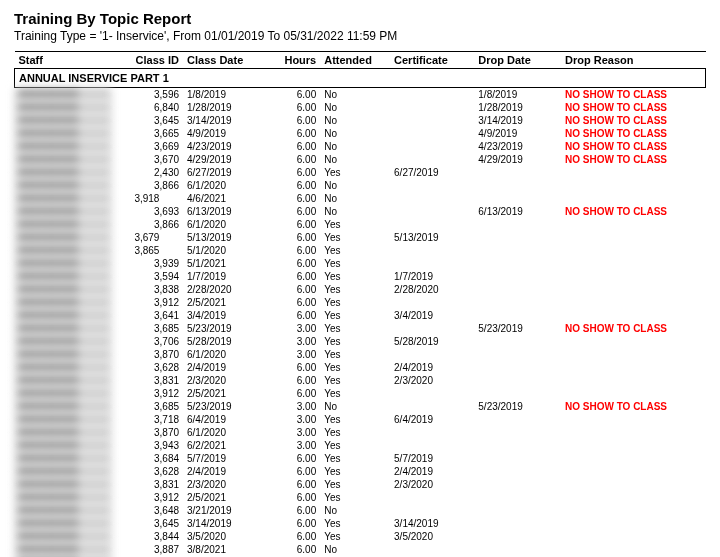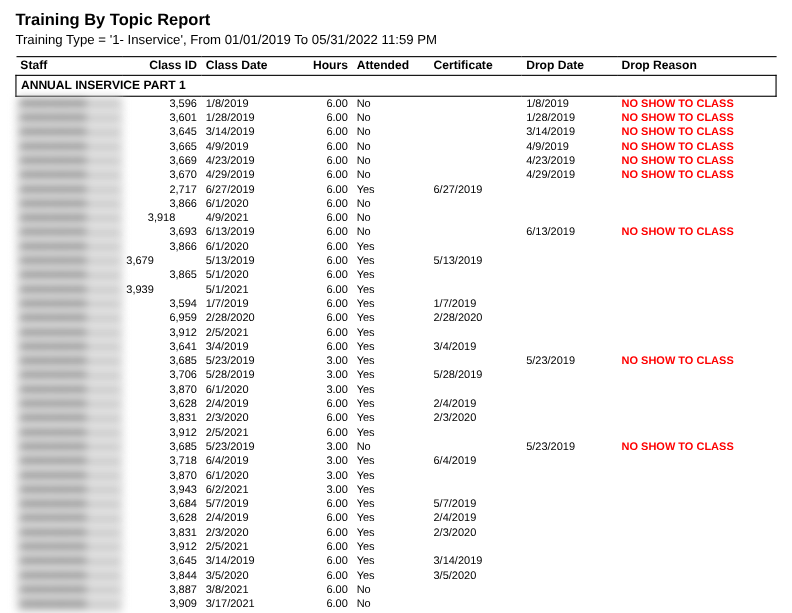--- a/index.html
+++ b/index.html
@@ -92,21 +92,21 @@
           <td style="text-align:right">3,596</td>
           <td>1/8/2019</td>
           <td style="text-align:right">6.00</td>
           <td>No</td>
           <td></td>
           <td>1/8/2019</td>
           <td class="no-show">NO SHOW TO CLASS</td>
         </tr>
         <tr>
           <td style="background: rgb(208, 208, 208); filter: blur(4px); width: 80px;">XXXXXXXXX</td>
-          <td style="text-align:right">3,601</td>
+          <td style="text-align:right">6,840</td>
           <td>1/28/2019</td>
           <td style="text-align:right">6.00</td>
           <td>No</td>
           <td></td>
           <td>1/28/2019</td>
           <td class="no-show">NO SHOW TO CLASS</td>
         </tr>
         <tr>
           <td style="background: rgb(208, 208, 208); filter: blur(4px); width: 80px;">XXXXXXXXX</td>
           <td style="text-align:right">3,645</td>
@@ -142,42 +142,42 @@
           <td style="text-align:right">3,670</td>
           <td>4/29/2019</td>
           <td style="text-align:right">6.00</td>
           <td>No</td>
           <td></td>
           <td>4/29/2019</td>
           <td class="no-show">NO SHOW TO CLASS</td>
         </tr>
         <tr>
           <td style="background: rgb(208, 208, 208); filter: blur(4px); width: 80px;">XXXXXXXXX</td>
-          <td style="text-align:right">2,717</td>
+          <td style="text-align:right">2,430</td>
           <td>6/27/2019</td>
           <td style="text-align:right">6.00</td>
           <td>Yes</td>
           <td>6/27/2019</td>
           <td></td>
           <td></td>
         </tr>
         <tr>
           <td style="background: rgb(208, 208, 208); filter: blur(4px); width: 80px;">XXXXXXXXX</td>
           <td style="text-align:right">3,866</td>
           <td>6/1/2020</td>
           <td style="text-align:right">6.00</td>
           <td>No</td>
           <td></td>
           <td></td>
           <td></td>
         </tr>
         <tr>
           <td style="background: rgb(208, 208, 208); filter: blur(4px); width: 80px;">XXXXXXXXX</td>
           <td style="text-align:center">3,918</td>
-          <td>4/9/2021</td>
+          <td>4/6/2021</td>
           <td style="text-align:right">6.00</td>
           <td>No</td>
           <td></td>
           <td></td>
           <td></td>
         </tr>
         <tr>
           <td style="background: rgb(208, 208, 208); filter: blur(4px); width: 80px;">XXXXXXXXX</td>
           <td style="text-align:right">3,693</td>
           <td>6/13/2019</td>
@@ -192,61 +192,61 @@
           <td style="text-align:right">3,866</td>
           <td>6/1/2020</td>
           <td style="text-align:right">6.00</td>
           <td>Yes</td>
           <td></td>
           <td></td>
           <td></td>
         </tr>
         <tr>
           <td style="background: rgb(208, 208, 208); filter: blur(4px); width: 80px;">XXXXXXXXX</td>
-          <td style="text-align:left">3,679</td>
+          <td style="text-align:center">3,679</td>
           <td>5/13/2019</td>
           <td style="text-align:right">6.00</td>
           <td>Yes</td>
           <td>5/13/2019</td>
           <td></td>
           <td></td>
         </tr>
         <tr>
           <td style="background: rgb(208, 208, 208); filter: blur(4px); width: 80px;">XXXXXXXXX</td>
-          <td style="text-align:right">3,865</td>
+          <td style="text-align:center">3,865</td>
           <td>5/1/2020</td>
           <td style="text-align:right">6.00</td>
           <td>Yes</td>
           <td></td>
           <td></td>
           <td></td>
         </tr>
         <tr>
           <td style="background: rgb(208, 208, 208); filter: blur(4px); width: 80px;">XXXXXXXXX</td>
-          <td style="text-align:left">3,939</td>
+          <td style="text-align:right">3,939</td>
           <td>5/1/2021</td>
           <td style="text-align:right">6.00</td>
           <td>Yes</td>
           <td></td>
           <td></td>
           <td></td>
         </tr>
         <tr>
           <td style="background: rgb(208, 208, 208); filter: blur(4px); width: 80px;">XXXXXXXXX</td>
           <td style="text-align:right">3,594</td>
           <td>1/7/2019</td>
           <td style="text-align:right">6.00</td>
           <td>Yes</td>
           <td>1/7/2019</td>
           <td></td>
           <td></td>
         </tr>
         <tr>
           <td style="background: rgb(208, 208, 208); filter: blur(4px); width: 80px;">XXXXXXXXX</td>
-          <td style="text-align:right">6,959</td>
+          <td style="text-align:right">3,838</td>
           <td>2/28/2020</td>
           <td style="text-align:right">6.00</td>
           <td>Yes</td>
           <td>2/28/2020</td>
           <td></td>
           <td></td>
         </tr>
         <tr>
           <td style="background: rgb(208, 208, 208); filter: blur(4px); width: 80px;">XXXXXXXXX</td>
           <td style="text-align:right">3,912</td>
@@ -396,20 +396,30 @@
           <td>2/3/2020</td>
           <td></td>
           <td></td>
         </tr>
         <tr>
           <td style="background: rgb(208, 208, 208); filter: blur(4px); width: 80px;">XXXXXXXXX</td>
           <td style="text-align:right">3,912</td>
           <td>2/5/2021</td>
           <td style="text-align:right">6.00</td>
           <td>Yes</td>
+          <td></td>
+          <td></td>
+          <td></td>
+        </tr>
+        <tr>
+          <td style="background: rgb(208, 208, 208); filter: blur(4px); width: 80px;">XXXXXXXXX</td>
+          <td style="text-align:right">3,648</td>
+          <td>3/21/2019</td>
+          <td style="text-align:right">6.00</td>
+          <td>No</td>
           <td></td>
           <td></td>
           <td></td>
         </tr>
         <tr>
           <td style="background: rgb(208, 208, 208); filter: blur(4px); width: 80px;">XXXXXXXXX</td>
           <td style="text-align:right">3,645</td>
           <td>3/14/2019</td>
           <td style="text-align:right">6.00</td>
           <td>Yes</td>

